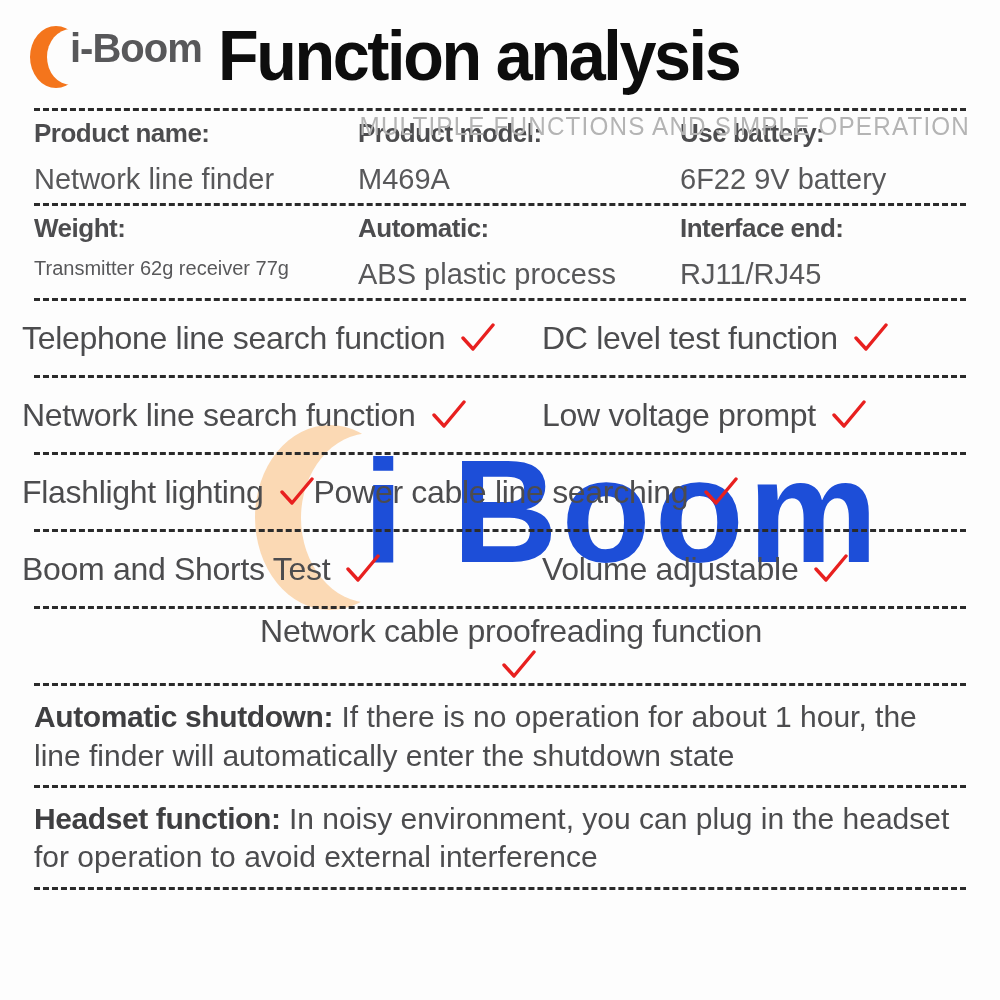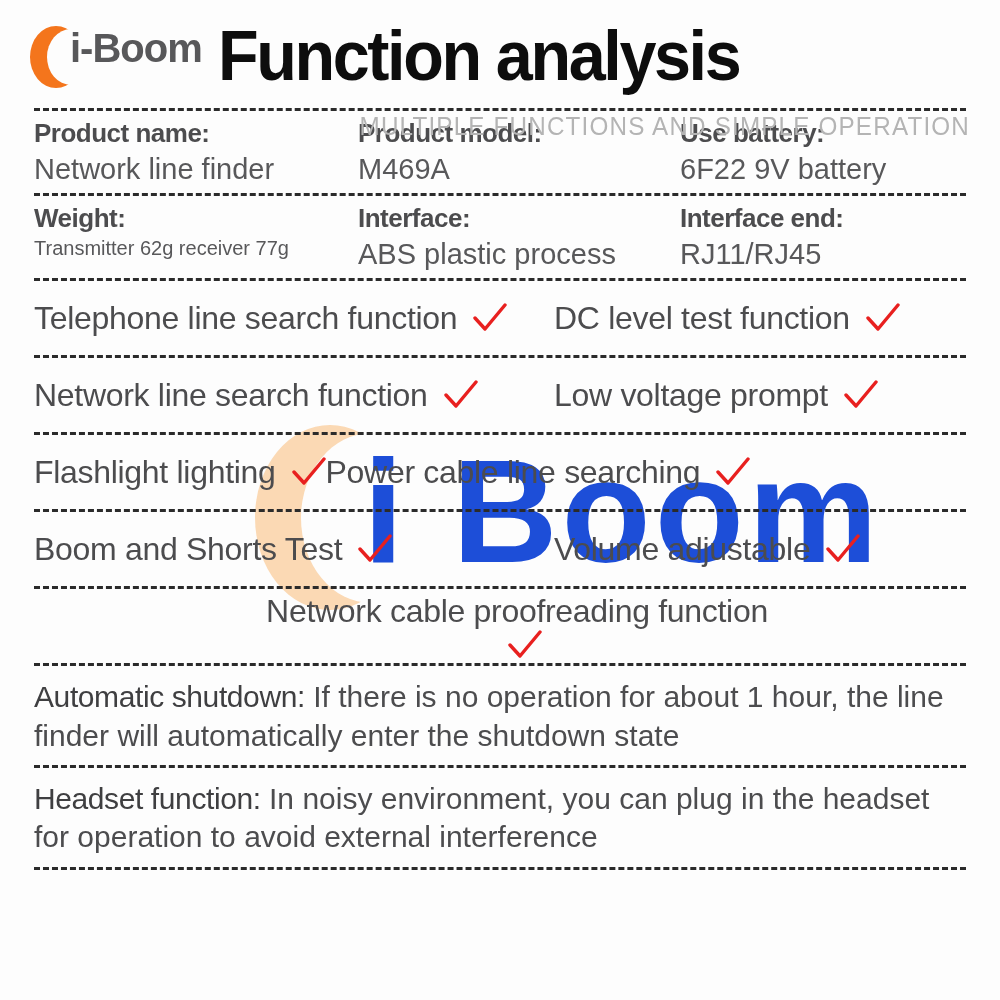--- a/index.html
+++ b/index.html
@@ -166,32 +166,32 @@
     color: #4c4c4e;
     line-height: 1.15;
     letter-spacing: -0.5px;
     white-space: nowrap;
     font-family: "Liberation Sans", sans-serif;
   }
   .spec-value {
     font-size: 29px;
     color: #58585a;
     line-height: 1.25;
-    margin-top: 2px;
+    margin-top: 12px;
     white-space: nowrap;
     font-family: "Liberation Sans", sans-serif;
   }
   .spec-value.small { font-size: 20px; }
 
   
   .feat-row {
     display: flex;
     align-items: center;
     height: 74px;
-    padding: 0 0 0 34px;
+    padding: 0 0 0 22px;
     box-sizing: border-box;
   }
   .feat-item {
     display: flex;
     align-items: center;
   }
   .feat-item.left { width: 520px; }
   .feat-item.wide { width: 100%; flex-direction: column; }
   .feat-text {
     font-size: 32px;
@@ -210,21 +210,21 @@
 
   
   .para {
     padding: 12px 36px 10px 34px;
     font-size: 30px;
     color: #4c4c4e;
     line-height: 1.28;
     font-family: "Liberation Sans", sans-serif;
   }
   .para b {
-    font-weight: normal;
+    font-weight: bold;
     color: #3f3f41;
     letter-spacing: -0.4px;
   }
   .para .body { font-weight: normal; }
 </style>
 </head>
 <body>
 
 <div class="page">
 
@@ -262,21 +262,21 @@
     </div>
 
     <div class="rule"></div>
 
     <div class="spec-row">
       <div class="spec-cell c1">
         <div class="spec-label">Weight:</div>
         <div class="spec-value small">Transmitter 62g receiver 77g</div>
       </div>
       <div class="spec-cell c2">
-        <div class="spec-label">Interface:</div>
+        <div class="spec-label">Automatic:</div>
         <div class="spec-value">ABS plastic process</div>
       </div>
       <div class="spec-cell c3">
         <div class="spec-label">Interface end:</div>
         <div class="spec-value">RJ11/RJ45</div>
       </div>
     </div>
 
     <div class="rule"></div>
 

